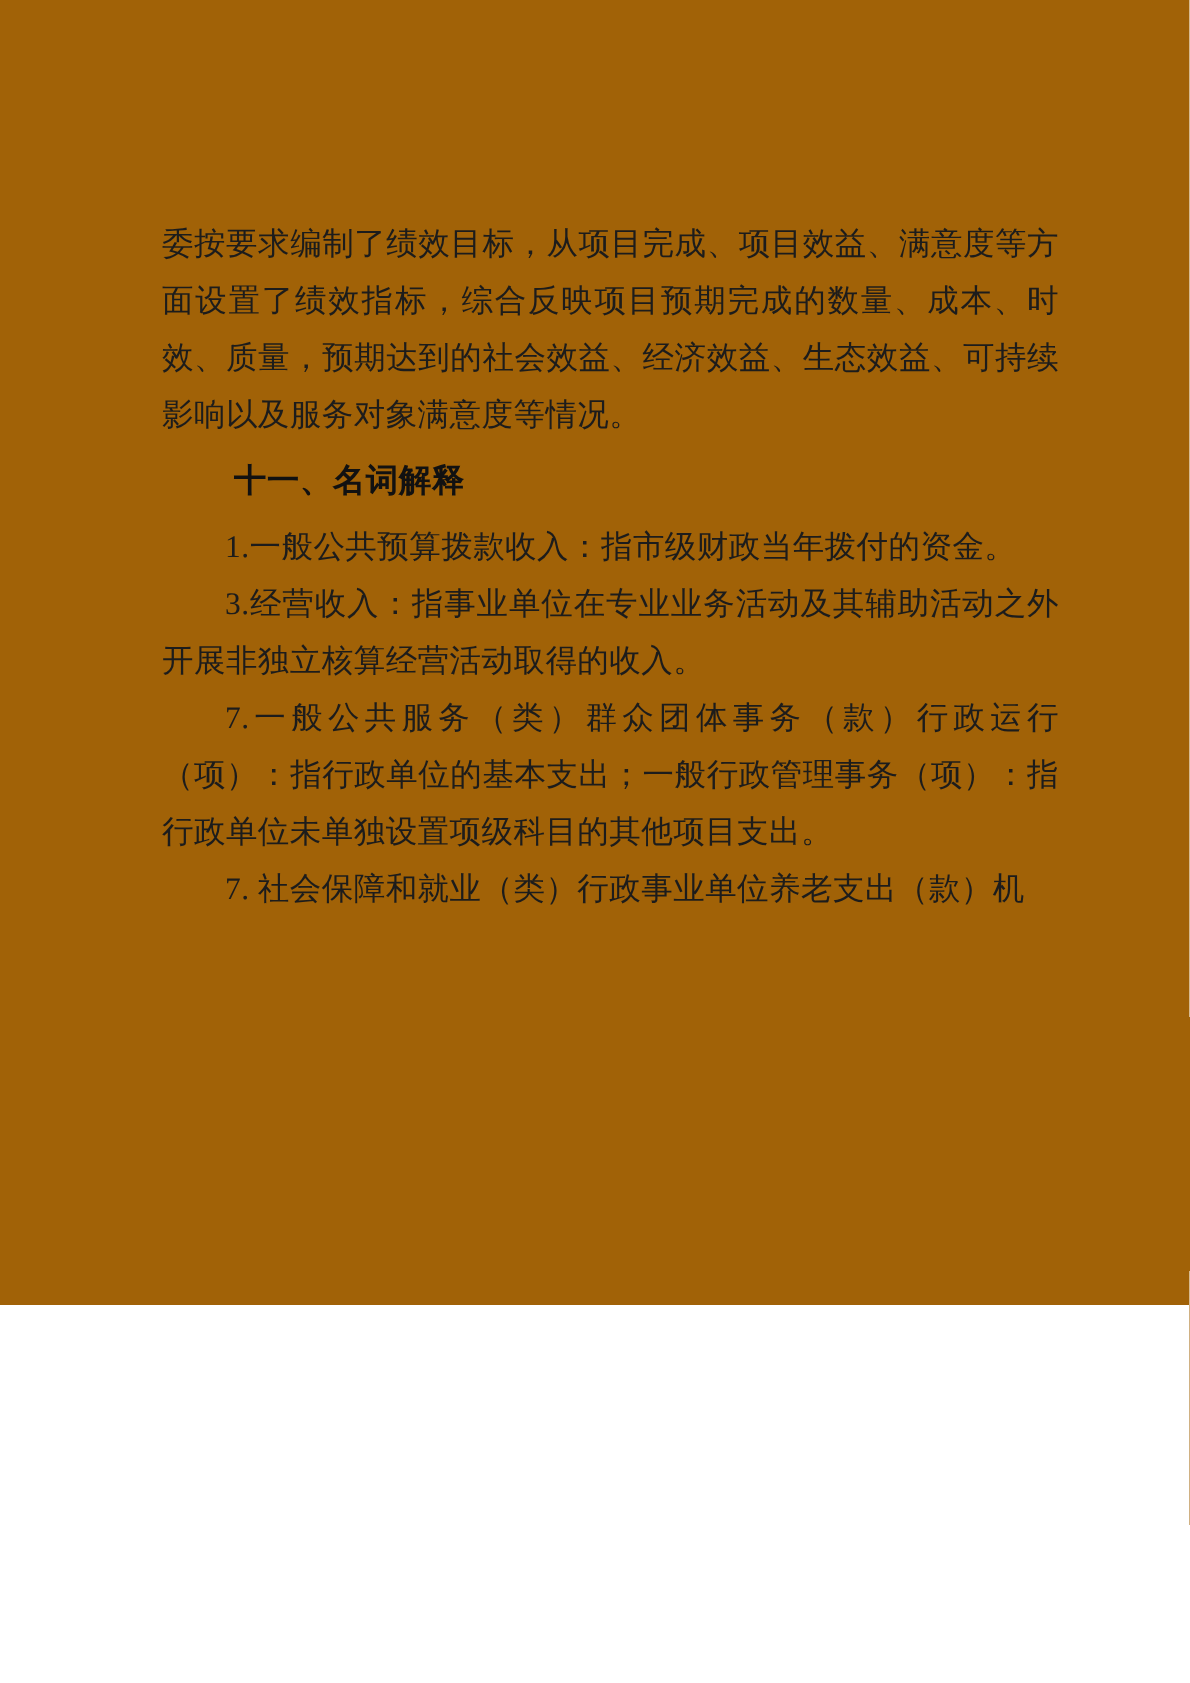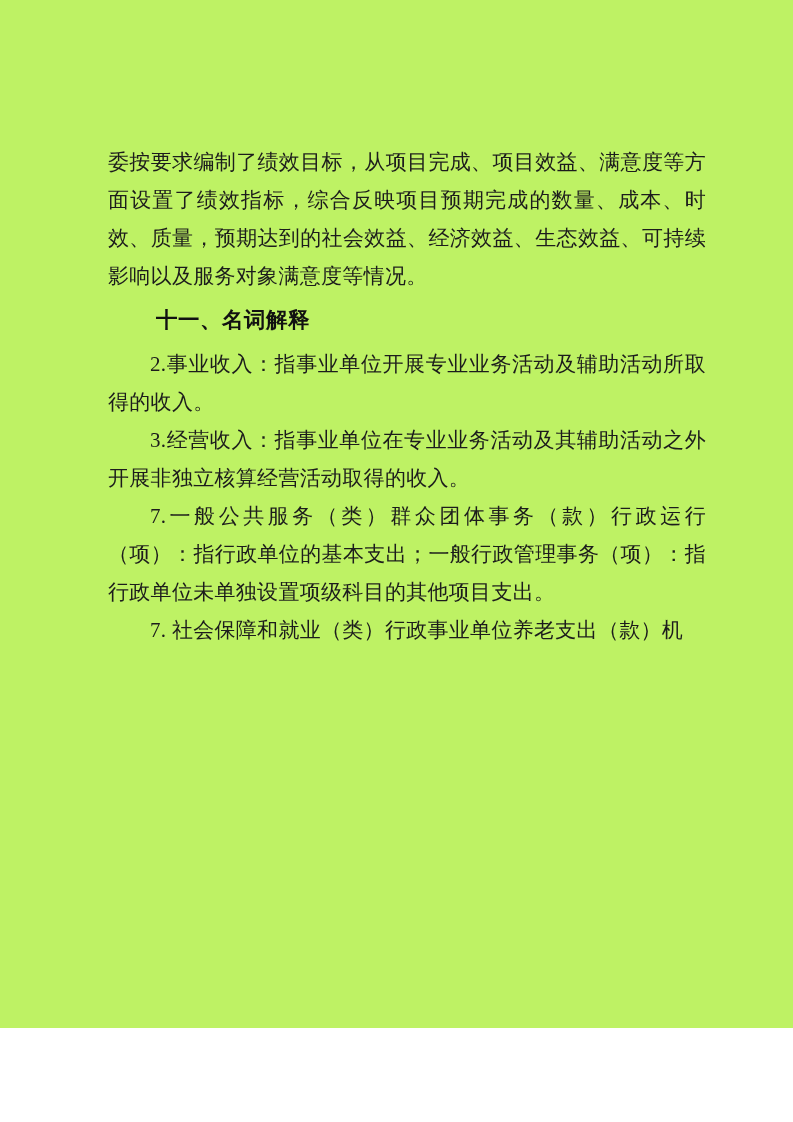--- a/index.html
+++ b/index.html
@@ -3,22 +3,22 @@
 <meta charset="utf-8">
 <style>
   html, body {
     margin: 0;
     padding: 0;
     background: #ffffff;
   }
   .page {
     position: relative;
     width: 793px;
-    height: 1028px;
-    background: #bef264;
+    height: 870px;
+    background: #a16207;
     overflow: hidden;
     font-family: "Liberation Serif", serif;
     color: #1c1c1c;
   }
   .content {
     position: absolute;
     left: 108px;
     top: 143px;
     width: 598px;
   }
@@ -60,19 +60,19 @@
     color: #1c1c1c;
   }
 </style>
 </head>
 <body>
 
 <div class="page">
   <div class="content">
     <p class="para no-indent">委按要求编制了绩效目标，从项目完成、项目效益、满意度等方面设置了绩效指标，综合反映项目预期完成的数量、成本、时效、质量，预期达到的社会效益、经济效益、生态效益、可持续影响以及服务对象满意度等情况。</p>
     <h2 class="section-heading">十一、名词解释</h2>
-    <p class="para indent">2.事业收入：指事业单位开展专业业务活动及辅助活动所取得的收入。</p>
+    <p class="para indent">1.一般公共预算拨款收入：指市级财政当年拨付的资金。</p>
     <p class="para indent">3.经营收入：指事业单位在专业业务活动及其辅助活动之外开展非独立核算经营活动取得的收入。</p>
     <p class="para indent">7.一般公共服务（类）群众团体事务（款）行政运行（项）：指行政单位的基本支出；一般行政管理事务（项）：指行政单位未单独设置项级科目的其他项目支出。</p>
     <p class="para indent">7. 社会保障和就业（类）行政事业单位养老支出（款）机</p>
   </div>
   <div class="page-number">9</div>
 </div>
 
 </body></html>

